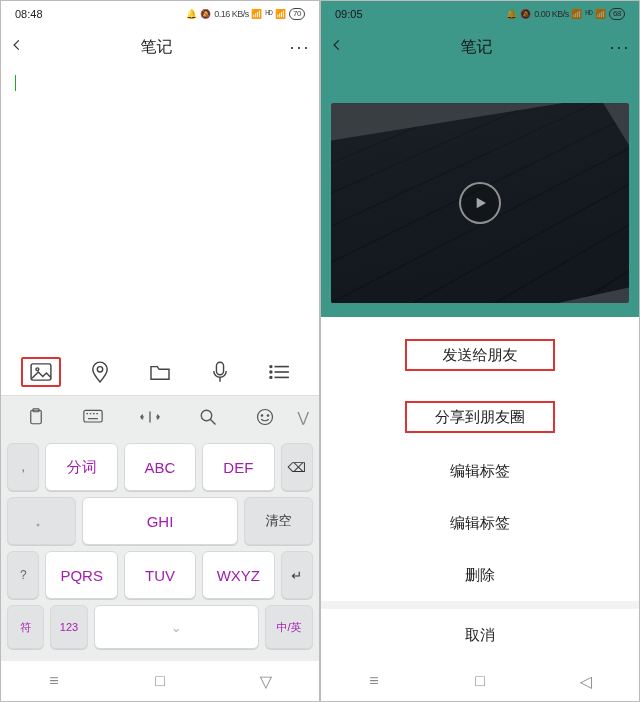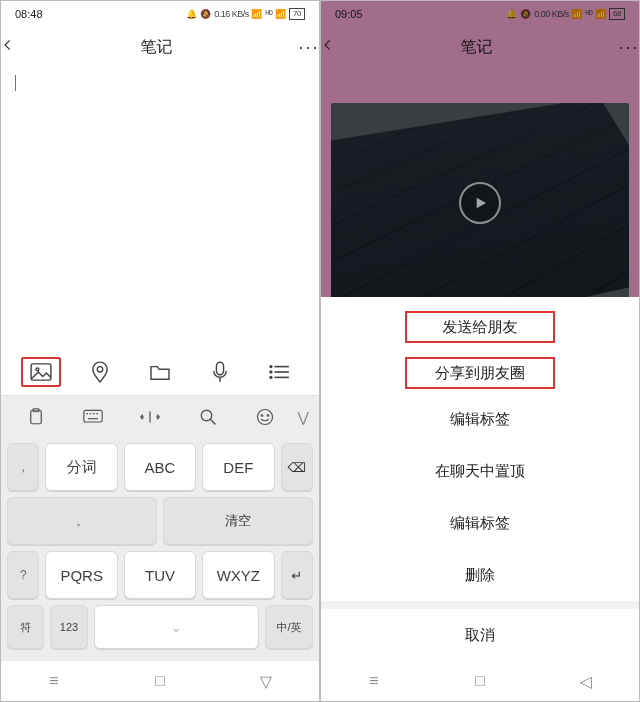--- a/index.html
+++ b/index.html
@@ -1,40 +1,40 @@
 <!DOCTYPE html>
 <html><head>
 <meta charset="utf-8">
 <style>
   * { box-sizing: border-box; margin: 0; padding: 0; }
   body { font-family: -apple-system, "PingFang SC", "Microsoft YaHei", sans-serif; background: #fff; display: flex; width: 640px; height: 702px; }
   .phone { width: 320px; height: 702px; border: 1px solid #bbb; position: relative; background: #fff; display: flex; flex-direction: column; overflow: hidden; }
-  .phone.right { background: #f9a8d4; }
+  .phone.right { background: #5eead4; }
   .dim-overlay { position: absolute; inset: 0; background: rgba(0,0,0,0.35); z-index: 2; }
   .statusbar { height: 26px; display: flex; align-items: center; justify-content: space-between; padding: 0 14px; font-size: 11px; color: #222; position: relative; }
   .statusbar .left { font-weight: 500; }
   .statusbar .right { font-size: 9px; letter-spacing: -0.5px; color:#444; display:flex; align-items:center; gap:3px; }
-  .battery { display:inline-block; border:1px solid #444; border-radius:0; padding:0 3px; font-size:8px; line-height:10px; }
-  .navbar { height: 40px; display: flex; align-items: center; justify-content: space-between; padding: 0 0; gap: 7px; }
+  .battery { display:inline-block; border:1px solid #444; border-radius:6px; padding:0 3px; font-size:8px; line-height:10px; }
+  .navbar { height: 40px; display: flex; align-items: center; justify-content: space-between; padding: 0 9px; gap: 7px; }
   .nav-title { flex: 1; text-align: center; font-size: 16px; color: #222; }
   .back-icon svg { width: 14px; height: 14px; }
   .more-icon { font-size: 18px; letter-spacing: 1px; color:#333; }
   .editor { flex: 1; padding: 8px 14px; }
   .caret { width: 1px; height: 16px; background: #1aad19; animation: blink 1s steps(1) infinite; }
   @keyframes blink { 50% { opacity: 0; } }
   .toolbar { height: 46px; display: flex; align-items: center; justify-content: space-around; padding: 0 10px; background:#fff; }
   .toolbar .tool { width: 40px; height: 30px; display: flex; align-items: center; justify-content: center; }
   .toolbar .highlight { border: 2px solid #d33; border-radius: 2px; }
   .kb-top { height: 42px; background: #eceded; display: flex; align-items: center; justify-content: space-between; padding: 0 6px; border-top: 1px solid #ddd; }
   .kb-top .slot { flex:1; display:flex; justify-content:center; }
   .kb-top .icon { width: 32px; height: 32px; display: flex; align-items: center; justify-content: center; color:#555; }
   .arrows { color:#888; font-size:14px; }
   .keyboard { background: #eceded; padding: 6px; }
   .krow { display: flex; gap: 6px; margin-bottom: 6px; }
-  .key { background: #fff; border: 1px solid #d7d8d9; border-radius: 6px; height: 48px; display: flex; align-items: center; justify-content: center; font-size: 15px; color: #404040; flex: 3; box-shadow: 0 1px 0 #d0d0d0; }
+  .key { background: #fff; border: 1px solid #d7d8d9; border-radius: 6px; height: 48px; display: flex; align-items: center; justify-content: center; font-size: 15px; color: #a21caf; flex: 3; box-shadow: 0 1px 0 #d0d0d0; }
   .key.side { flex: 1.3; background: #e2e3e4; font-size: 13px; color:#333; }
   .key.tiny { font-size: 12px; color:#666;}
   .krow.bottom .key { height: 44px; }
   .key.space { flex: 6; font-size:13px; color:#666; }
   .key.lang { background:#e2e3e4; font-size:11px; }
   .sysnav { height: 40px; display: flex; align-items: center; justify-content: space-around; }
   .sysnav .nbtn { width:18px; height:18px; display:flex; align-items:center; justify-content:center; color:#888; }
 
   
   .right .statusbar, .right .navbar { position:relative; z-index:1; }
@@ -44,21 +44,21 @@
     linear-gradient(#707880,#586068);
     background-blend-mode: overlay;
     transform: perspective(600px) rotateX(42deg) rotateZ(-14deg);
     filter: brightness(1.05) contrast(1.05);
   }
   .media .play { position:absolute; top:50%; left:50%; width:42px; height:42px; margin:-21px 0 0 -21px; border-radius:50%; background:rgba(0,0,0,0.15); border:2px solid rgba(255,255,255,0.85); display:flex; align-items:center; justify-content:center; }
   .media .play svg { width:16px; height:16px; fill:#fff; }
 
   .sheet { position:absolute; left:0; right:0; bottom:0; background:#fff; z-index:3; padding-top:10px; }
   .sheet .item { height: 52px; display:flex; align-items:center; justify-content:center; font-size:15px; color:#222; }
-  .sheet .item.hl { border:2px solid #d33; width: 150px; margin: 4px auto; height:32px; }
+  .sheet .item.hl { border:2px solid #d33; width: 150px; margin: 12px auto; height:32px; }
   .sheet .sep { height:8px; background:#f2f2f2; }
   .sheet .gap { height:6px; }
 </style>
 </head>
 <body>
 
 <div class="phone">
   <div class="statusbar">
     <span class="left">08:48</span>
     <span class="right">
@@ -172,20 +172,21 @@
   <div class="keyboard">
     <div class="krow">
       <div class="key side tiny">,</div>
       <div class="key">分词</div>
       <div class="key">ABC</div>
       <div class="key">DEF</div>
       <div class="key side">⌫</div>
     </div>
     <div class="krow">
       <div class="key side tiny">。</div>
+      <div class="key">GHI</div>
       <div class="key side">清空</div>
     </div>
     <div class="krow">
       <div class="key side tiny">?</div>
       <div class="key">PQRS</div>
       <div class="key">TUV</div>
       <div class="key">WXYZ</div>
       <div class="key side">↵</div>
     </div>
     <div class="krow bottom">
@@ -235,21 +236,20 @@
     </div>
   </div>
 
   <div class="dim-overlay"></div>
 
   <div class="sheet">
     <div class="item hl">发送给朋友</div>
     <div class="gap"></div>
     <div class="item hl">分享到朋友圈</div>
     <div class="item">编辑标签</div>
-    <div class="item">在聊天中置顶</div>
     <div class="item">编辑标签</div>
     <div class="item">删除</div>
     <div class="sep"></div>
     <div class="item">取消</div>
     <div class="sysnav">
       <div class="nbtn">≡</div>
       <div class="nbtn">□</div>
       <div class="nbtn">◁</div>
     </div>
   </div>

